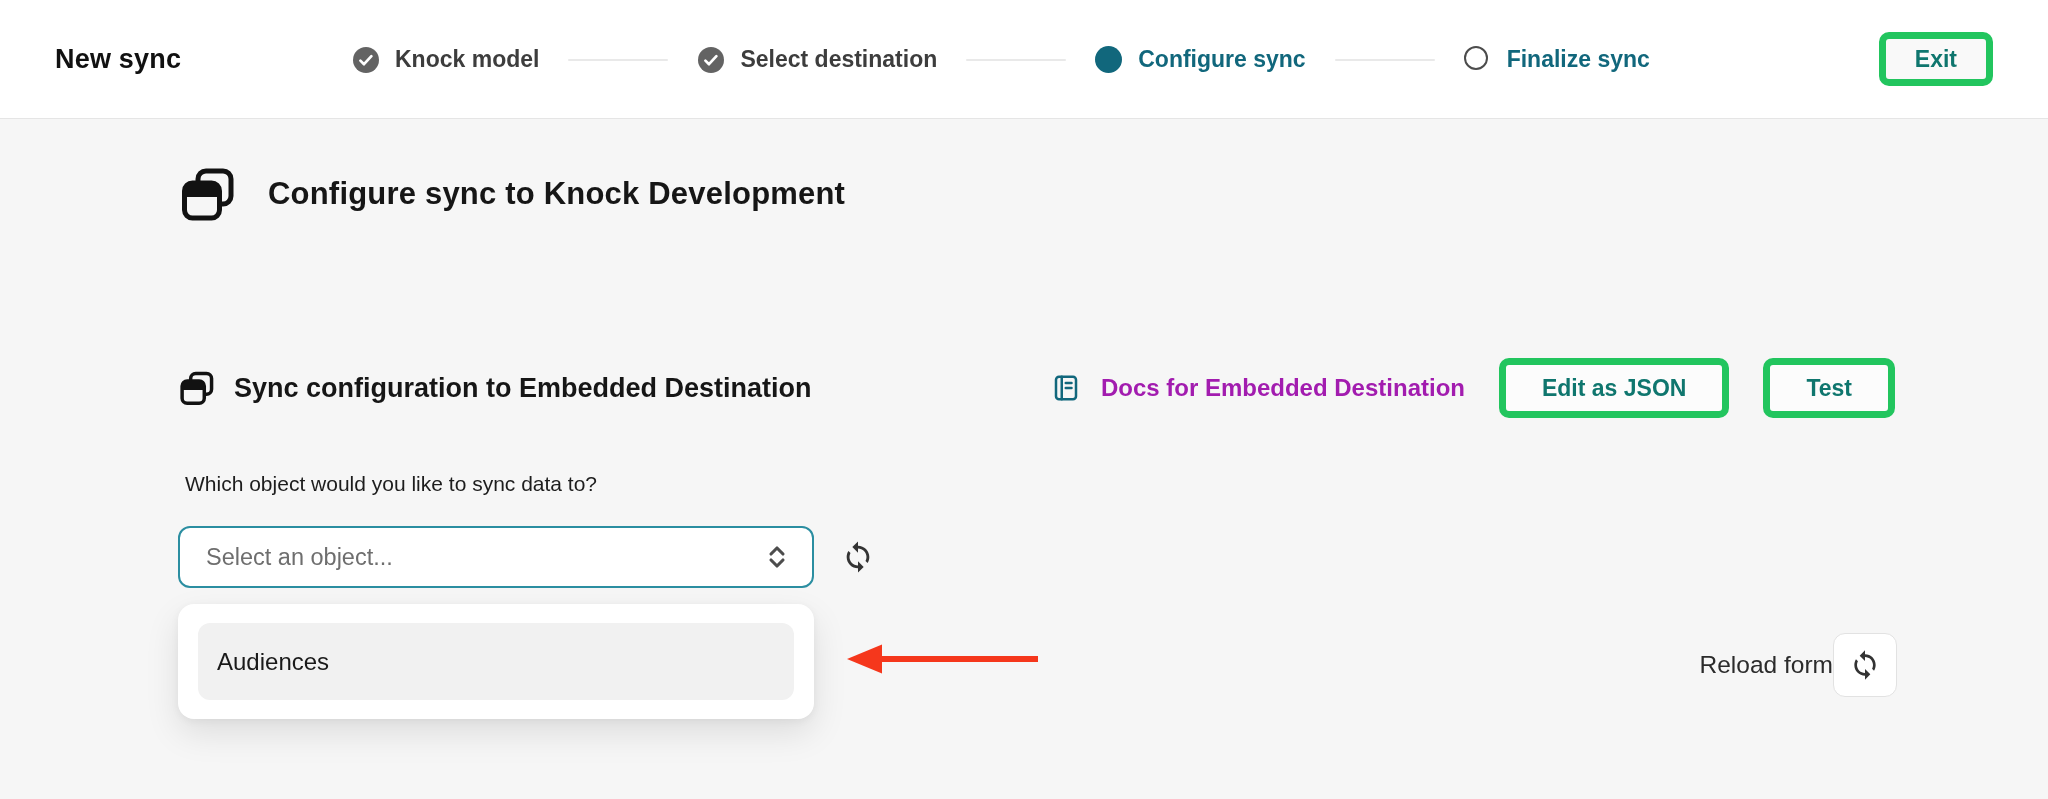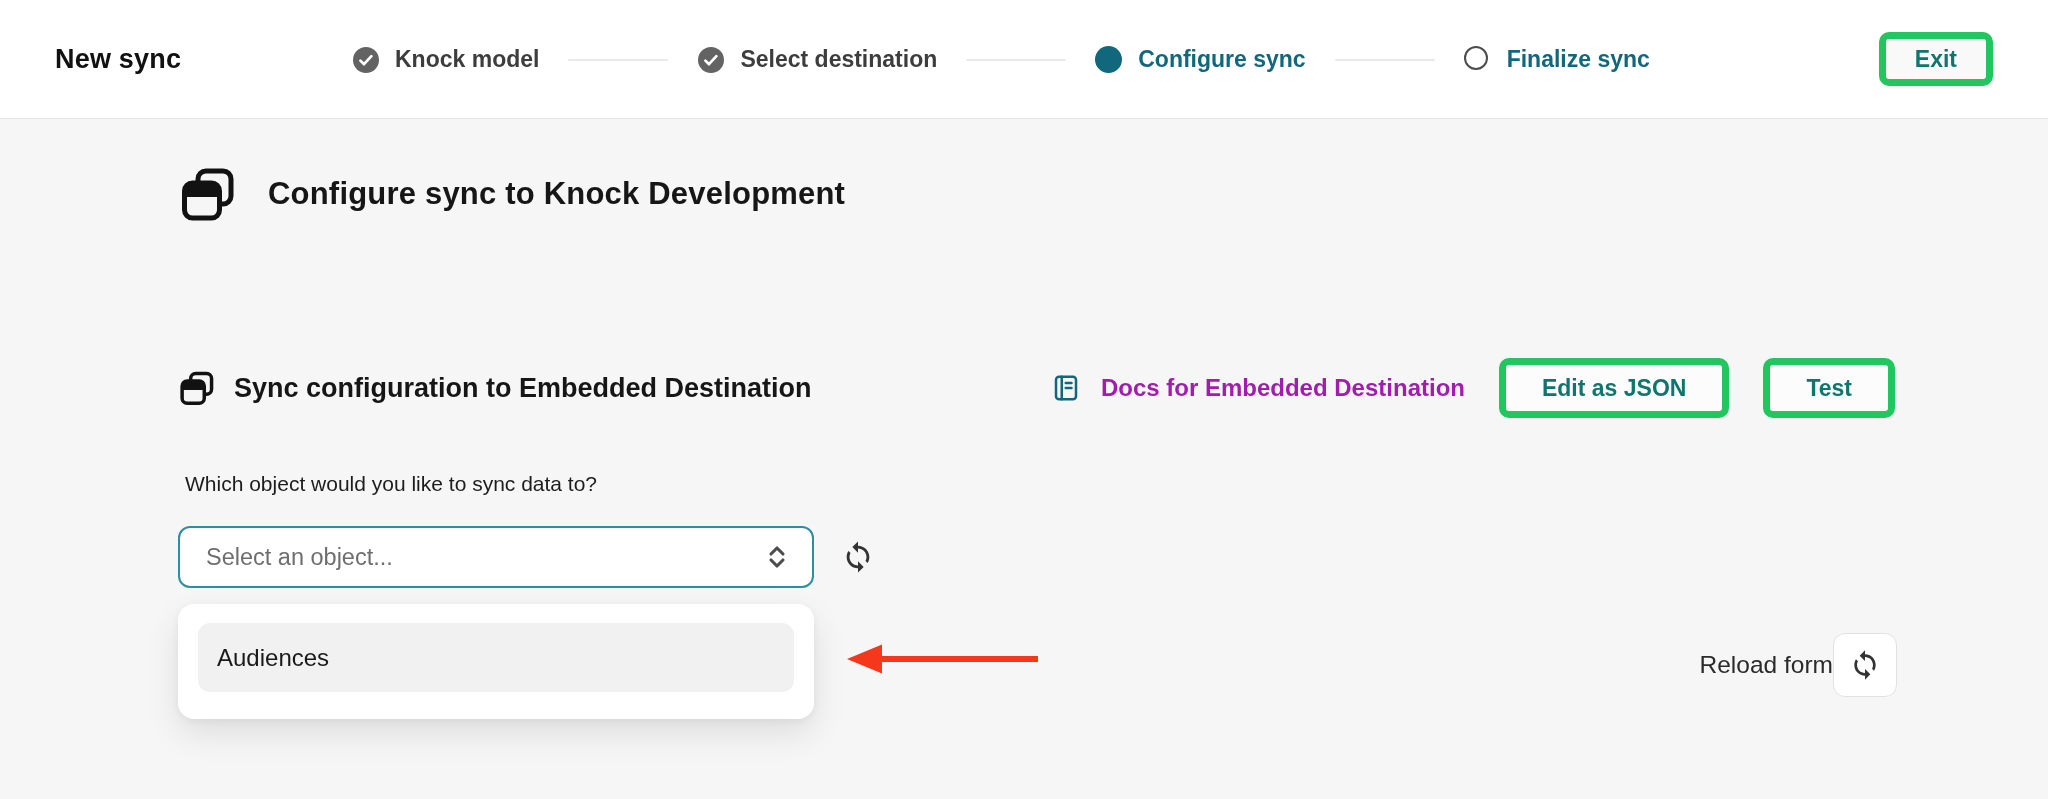--- a/index.html
+++ b/index.html
@@ -113,21 +113,21 @@
 
   
   .popover {
     position: absolute; left: 178px; top: 604px;
     width: 636px; height: 115px;
     background: #ffffff; border-radius: 16px;
     box-shadow: 0 14px 34px rgba(0,0,0,0.10), 0 2px 8px rgba(0,0,0,0.05);
     padding: 19px 20px;
   }
   .option-item {
-    width: 100%; height: 69px;
+    width: 100%; height: 77px;
     background: #f1f1f1; border-radius: 12px;
     display: flex; align-items: center; padding-left: 19px;
     font-size: 24px; color: #1a1a1a; cursor: pointer;
   }
 
   
   .red-arrow { position: absolute; left: 844px; top: 639px; width: 196px; height: 40px; }
 
   
   .reload-row {

